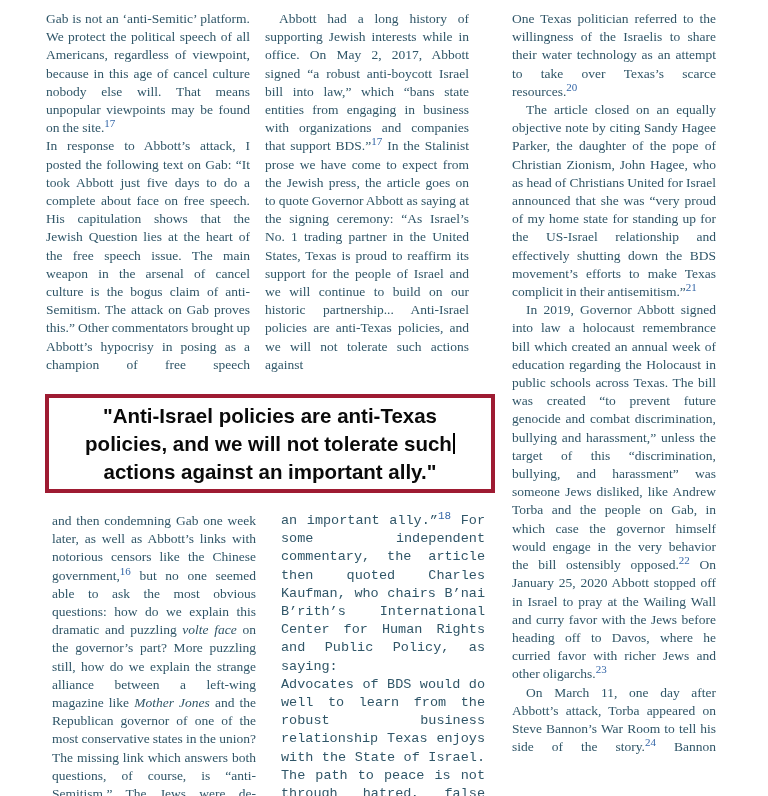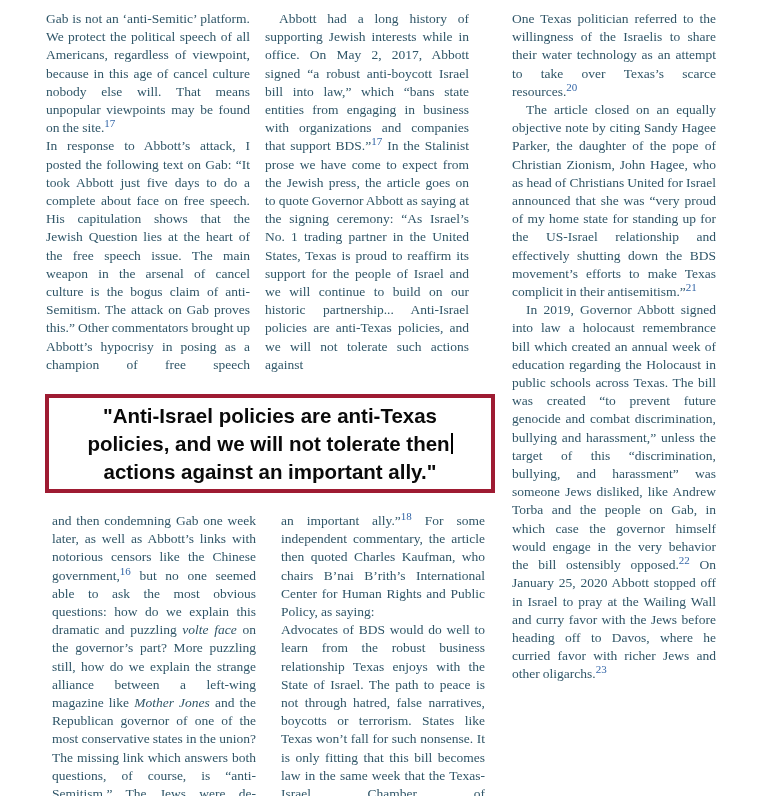--- a/index.html
+++ b/index.html
@@ -40,30 +40,31 @@
 </div>
 
 <div class="col-seg" style="left:52px;top:512px;width:204px;height:284px;">
   <p class="jl">and then condemning Gab one week later, as well as Abbott’s links with notorious censors like the Chinese government,<sup>16</sup> but no one seemed able to ask the most obvious questions: how do we explain this dramatic and puzzling <i>volte face</i> on the governor’s part? More puzzling still, how do we explain the strange alliance between a left-wing magazine like <i>Mother Jones</i> and the Republican governor of one of the most conservative states in the union? The missing link which answers both questions, of course, is “anti-Semitism.” The Jews were de-</p>
 </div>
 
 <div class="col-seg" style="left:265px;top:10px;width:204px;height:382px;">
   <p class="indent jl">Abbott had a long history of supporting Jewish interests while in office. On May 2, 2017, Abbott signed “a robust anti-boycott Israel bill into law,” which “bans state entities from engaging in business with organizations and companies that support BDS.”<sup>17</sup> In the Stalinist prose we have come to expect from the Jewish press, the article goes on to quote Governor Abbott as saying at the signing ceremony: “As Israel’s No. 1 trading partner in the United States, Texas is proud to reaffirm its support for the people of Israel and we will continue to build on our historic partnership... Anti-Israel policies are anti-Texas policies, and we will not tolerate such actions against</p>
 </div>
 
-<div class="col-seg" style="left:281px;top:512px;width:204px;height:284px;">
+<div class="col-seg" style="left:281px;top:512px;width:204px;height:284px;font-family:Liberation Mono, monospace;">
   <p>an important ally.”<sup>18</sup> For some independent commentary, the article then quoted Charles Kaufman, who chairs B’nai B’rith’s International Center for Human Rights and Public Policy, as saying:</p>
   <p class="bq-mid jl">Advocates of BDS would do well to learn from the robust business relationship Texas enjoys with the State of Israel. The path to peace is not through hatred, false narratives, boycotts or terrorism. States like Texas won’t fall for such nonsense. It is only fitting that this bill becomes law in the same week that the Texas-Israel Chamber of</p>
 </div>
 
 <div class="col-seg" style="left:512px;top:10px;width:204px;height:786px;">
   <p>One Texas politician referred to the willingness of the Israelis to share their water technology as an attempt to take over Texas’s scarce resources.<sup>20</sup></p>
   <p class="indent">The article closed on an equally objective note by citing Sandy Hagee Parker, the daughter of the pope of Christian Zionism, John Hagee, who as head of Christians United for Israel announced that she was “very proud of my home state for standing up for the US-Israel relationship and effectively shutting down the BDS movement’s efforts to make Texas complicit in their antisemitism.”<sup>21</sup></p>
   <p class="indent">In 2019, Governor Abbott signed into law a holocaust remembrance bill which created an annual week of education regarding the Holocaust in public schools across Texas. The bill was created “to prevent future genocide and combat discrimination, bullying and harassment,” unless the target of this “discrimination, bullying, and harassment” was someone Jews disliked, like Andrew Torba and the people on Gab, in which case the governor himself would engage in the very behavior the bill ostensibly opposed.<sup>22</sup> On January 25, 2020 Abbott stopped off in Israel to pray at the Wailing Wall and curry favor with the Jews before heading off to Davos, where he curried favor with richer Jews and other oligarchs.<sup>23</sup></p>
+  <p class="indent jl">On March 11, one day after Abbott’s attack, Torba appeared on Steve Bannon’s War Room to tell his side of the story.<sup>24</sup> Bannon</p>
 </div>
 
 <div class="pullquote">
   <div class="pq-line">"Anti-Israel policies are anti-Texas</div>
   <div class="pq-line">
-    <span>policies, and we will not tolerate then</span><span class="caret"></span>
+    <span>policies, and we will not tolerate such</span><span class="caret"></span>
   </div>
   <div class="pq-line">actions against an important ally."</div>
 </div>
 
 </body></html>

